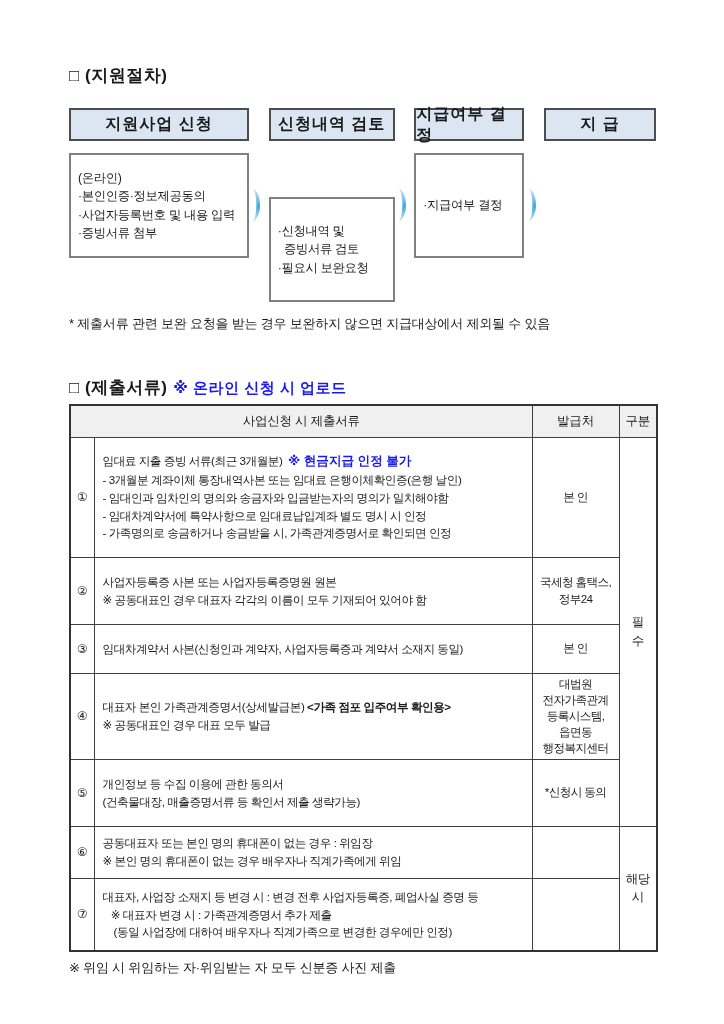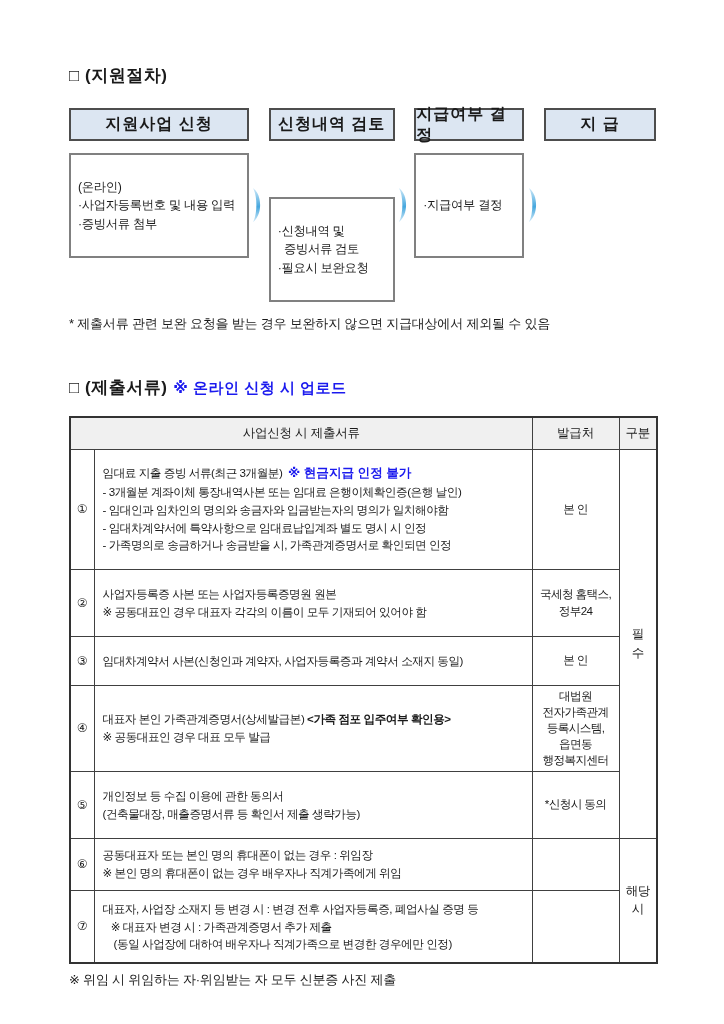--- a/index.html
+++ b/index.html
@@ -36,21 +36,21 @@
     display:flex;flex-direction:column;justify-content:center;
     padding:4px 7px;font-size:12.3px;line-height:1.5;letter-spacing:-0.3px;
     white-space:pre-wrap;
   }
   .flow-arrow{margin-top:79px;flex:0 0 13px;display:flex;}
 
   .footnote{font-size:13px;margin-top:13px;letter-spacing:-0.2px;}
   .sec2{margin-top:43px;}
 
   
-  table.docs{width:587px;border-collapse:collapse;margin-top:17px;table-layout:fixed;}
+  table.docs{width:587px;border-collapse:collapse;margin-top:5px;table-layout:fixed;}
   table.docs th,table.docs td{border:1px solid var(--line);}
   table.docs{border:2px solid #333;}
   table.docs thead th{
     background:var(--head-fill);height:32px;font-weight:normal;font-size:12.5px;
     letter-spacing:-0.2px;
   }
   col.c-no{width:24px;} col.c-main{width:438px;} col.c-issuer{width:87px;} col.c-gubun{width:38px;}
   td.num{text-align:center;font-size:12px;vertical-align:middle;}
   td.content{padding:5px 8px;vertical-align:middle;}
   td.content .tline{font-size:11.6px;line-height:1.52;letter-spacing:-0.45px;white-space:pre-wrap;}
@@ -70,21 +70,21 @@
 </head>
 <body>
 
 <div class="page">
 
   <div class="sec-title">□ (지원절차)</div>
 
   <div class="process-row" id="process-row">
       <div class="step-col w1">
         <div class="step-title">지원사업 신청</div>
-        <div class="step-body"><div>(온라인)</div><div>·사업자등록번호 및 내용 입력</div><div>·증빙서류 첨부</div></div>
+        <div class="step-body"><div>(온라인)</div><div>·본인인증·정보제공동의</div><div>·사업자등록번호 및 내용 입력</div><div>·증빙서류 첨부</div></div>
       </div>
       <div class="flow-arrow">
         <svg width="13" height="36" viewBox="0 0 13 36">
           <defs>
             <linearGradient id="ag" x1="0" y1="0" x2="0" y2="1">
               <stop offset="0" stop-color="#cfe9f8"></stop>
               <stop offset="0.55" stop-color="#45a7de"></stop>
               <stop offset="1" stop-color="#cfe9f8"></stop>
             </linearGradient>
           </defs>

